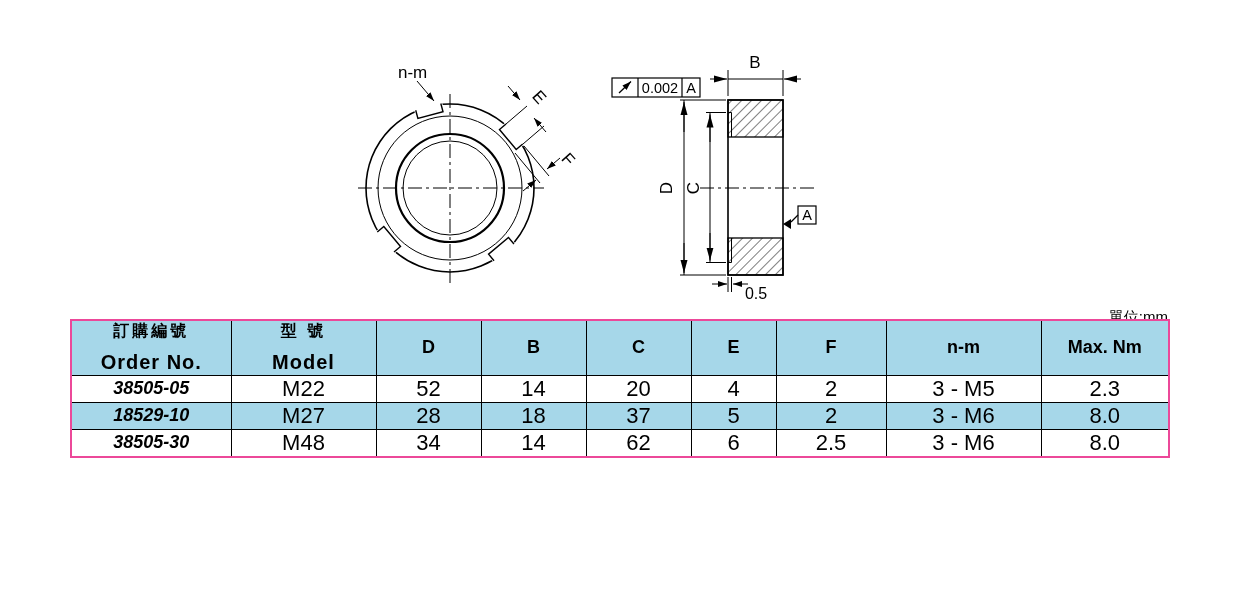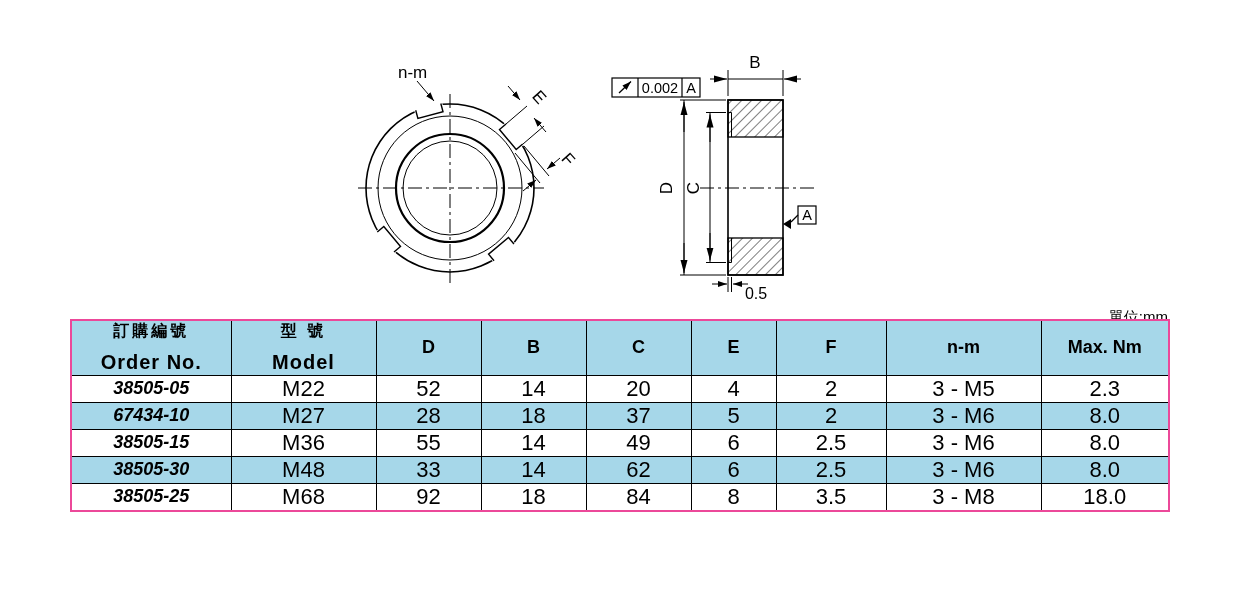--- a/index.html
+++ b/index.html
@@ -202,57 +202,35 @@
       <td>M22</td>
       <td>52</td>
       <td>14</td>
       <td>20</td>
       <td>4</td>
       <td>2</td>
       <td>3 - M5</td>
       <td>2.3</td>
     </tr>
     <tr>
-      <td class="order">67434-10</td>
+      <td class="order">18529-10</td>
       <td>M27</td>
       <td>28</td>
       <td>18</td>
       <td>37</td>
       <td>5</td>
       <td>2</td>
       <td>3 - M6</td>
       <td>8.0</td>
     </tr>
     <tr>
-      <td class="order">38505-15</td>
-      <td>M36</td>
-      <td>55</td>
-      <td>14</td>
-      <td>49</td>
-      <td>6</td>
-      <td>2.5</td>
-      <td>3 - M6</td>
-      <td>8.0</td>
-    </tr>
-    <tr>
       <td class="order">38505-30</td>
       <td>M48</td>
-      <td>33</td>
+      <td>34</td>
       <td>14</td>
       <td>62</td>
       <td>6</td>
       <td>2.5</td>
       <td>3 - M6</td>
       <td>8.0</td>
     </tr>
-    <tr>
-      <td class="order">38505-25</td>
-      <td>M68</td>
-      <td>92</td>
-      <td>18</td>
-      <td>84</td>
-      <td>8</td>
-      <td>3.5</td>
-      <td>3 - M8</td>
-      <td>18.0</td>
-    </tr>
   </tbody>
 </table>
 
 </body></html>

